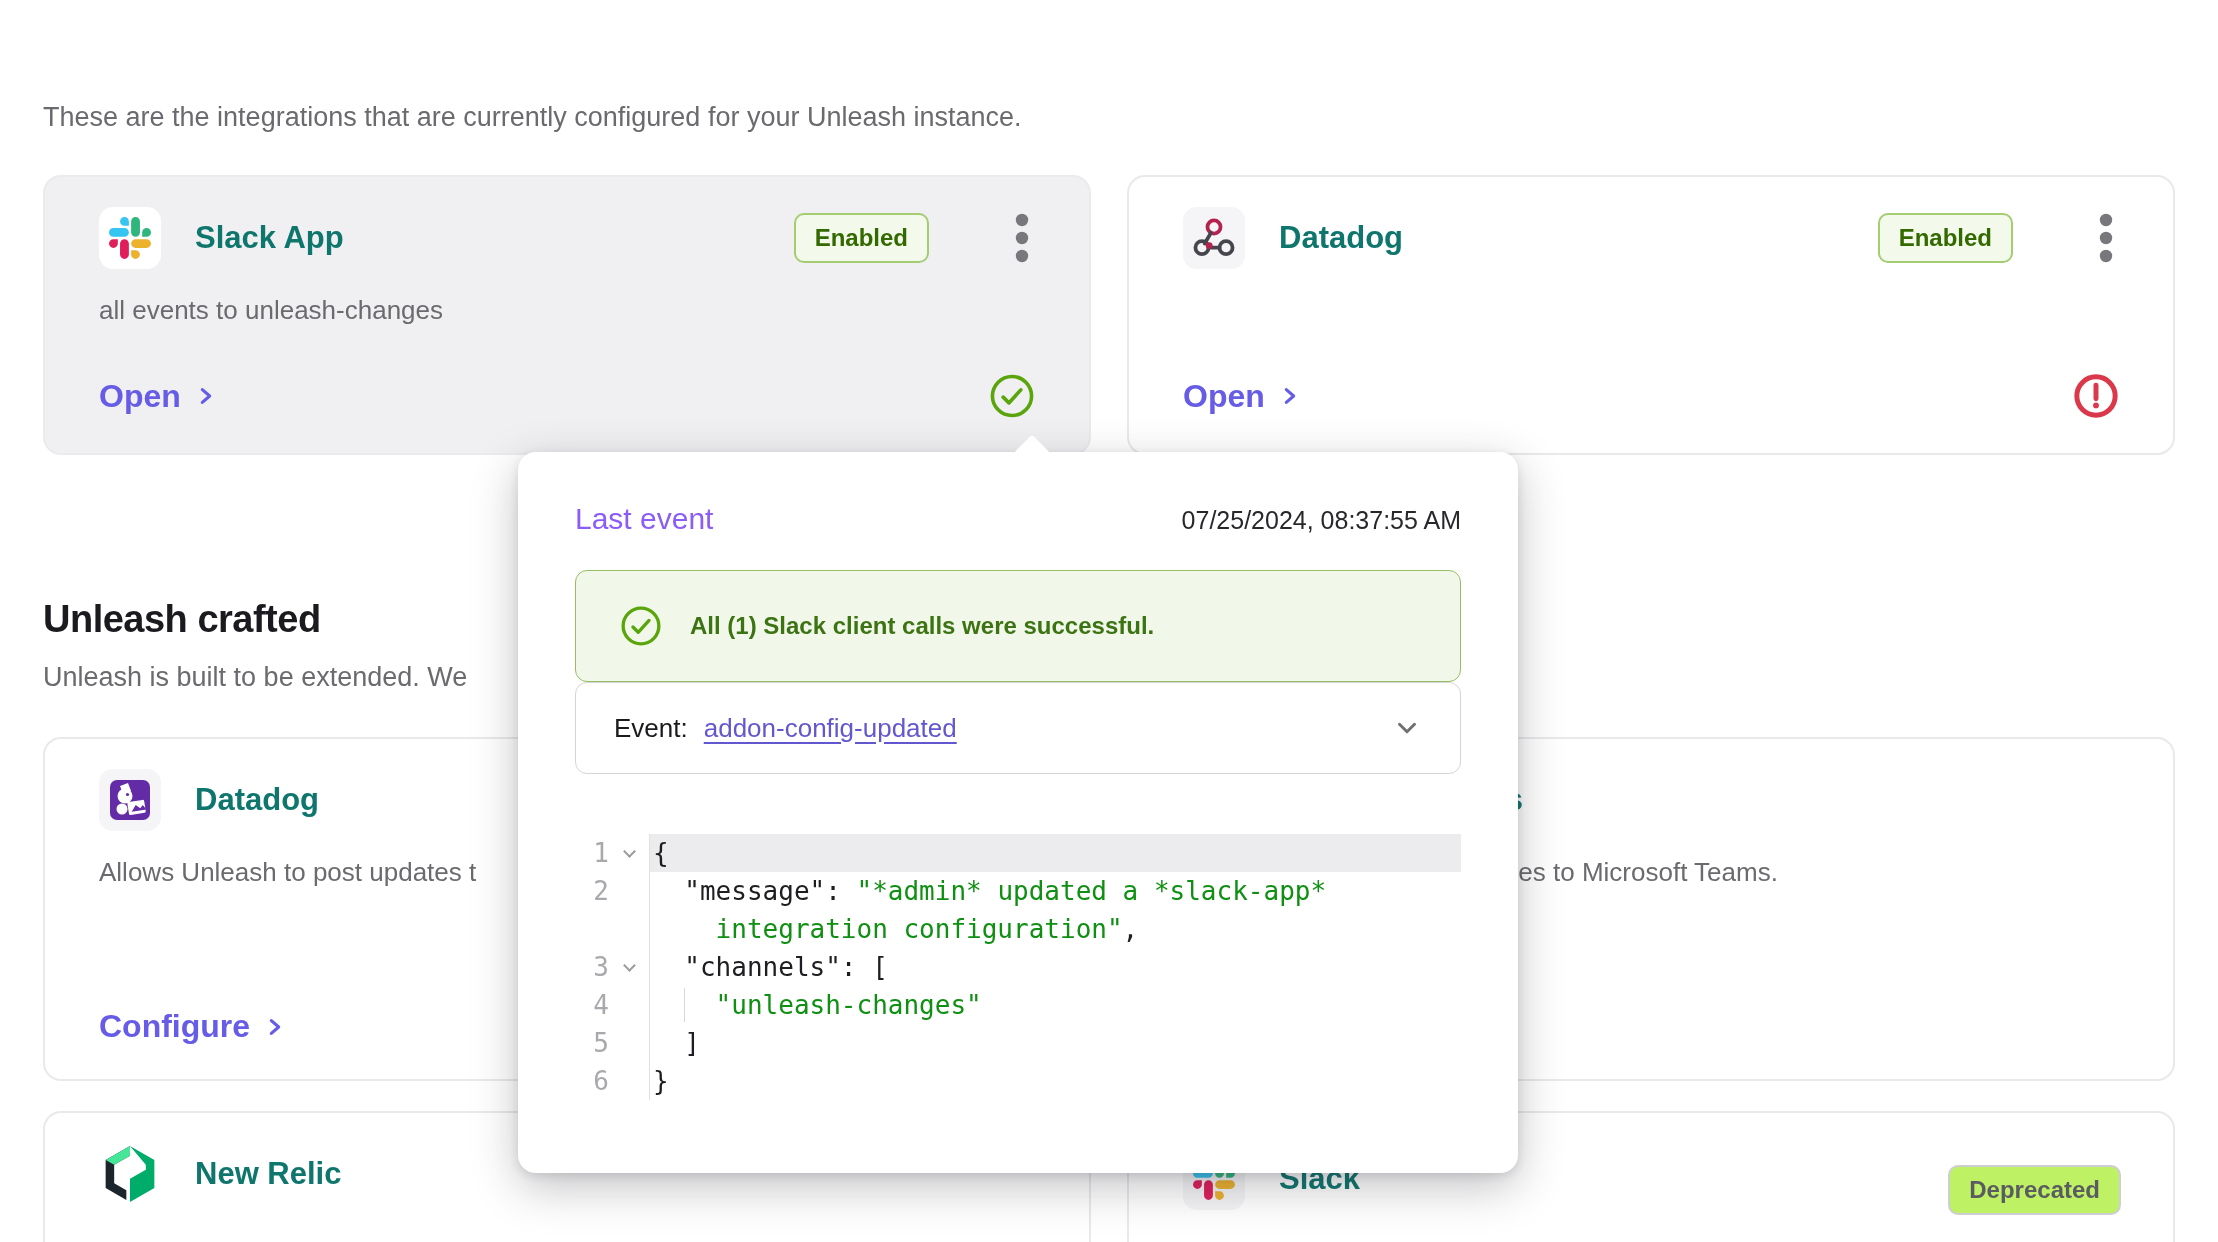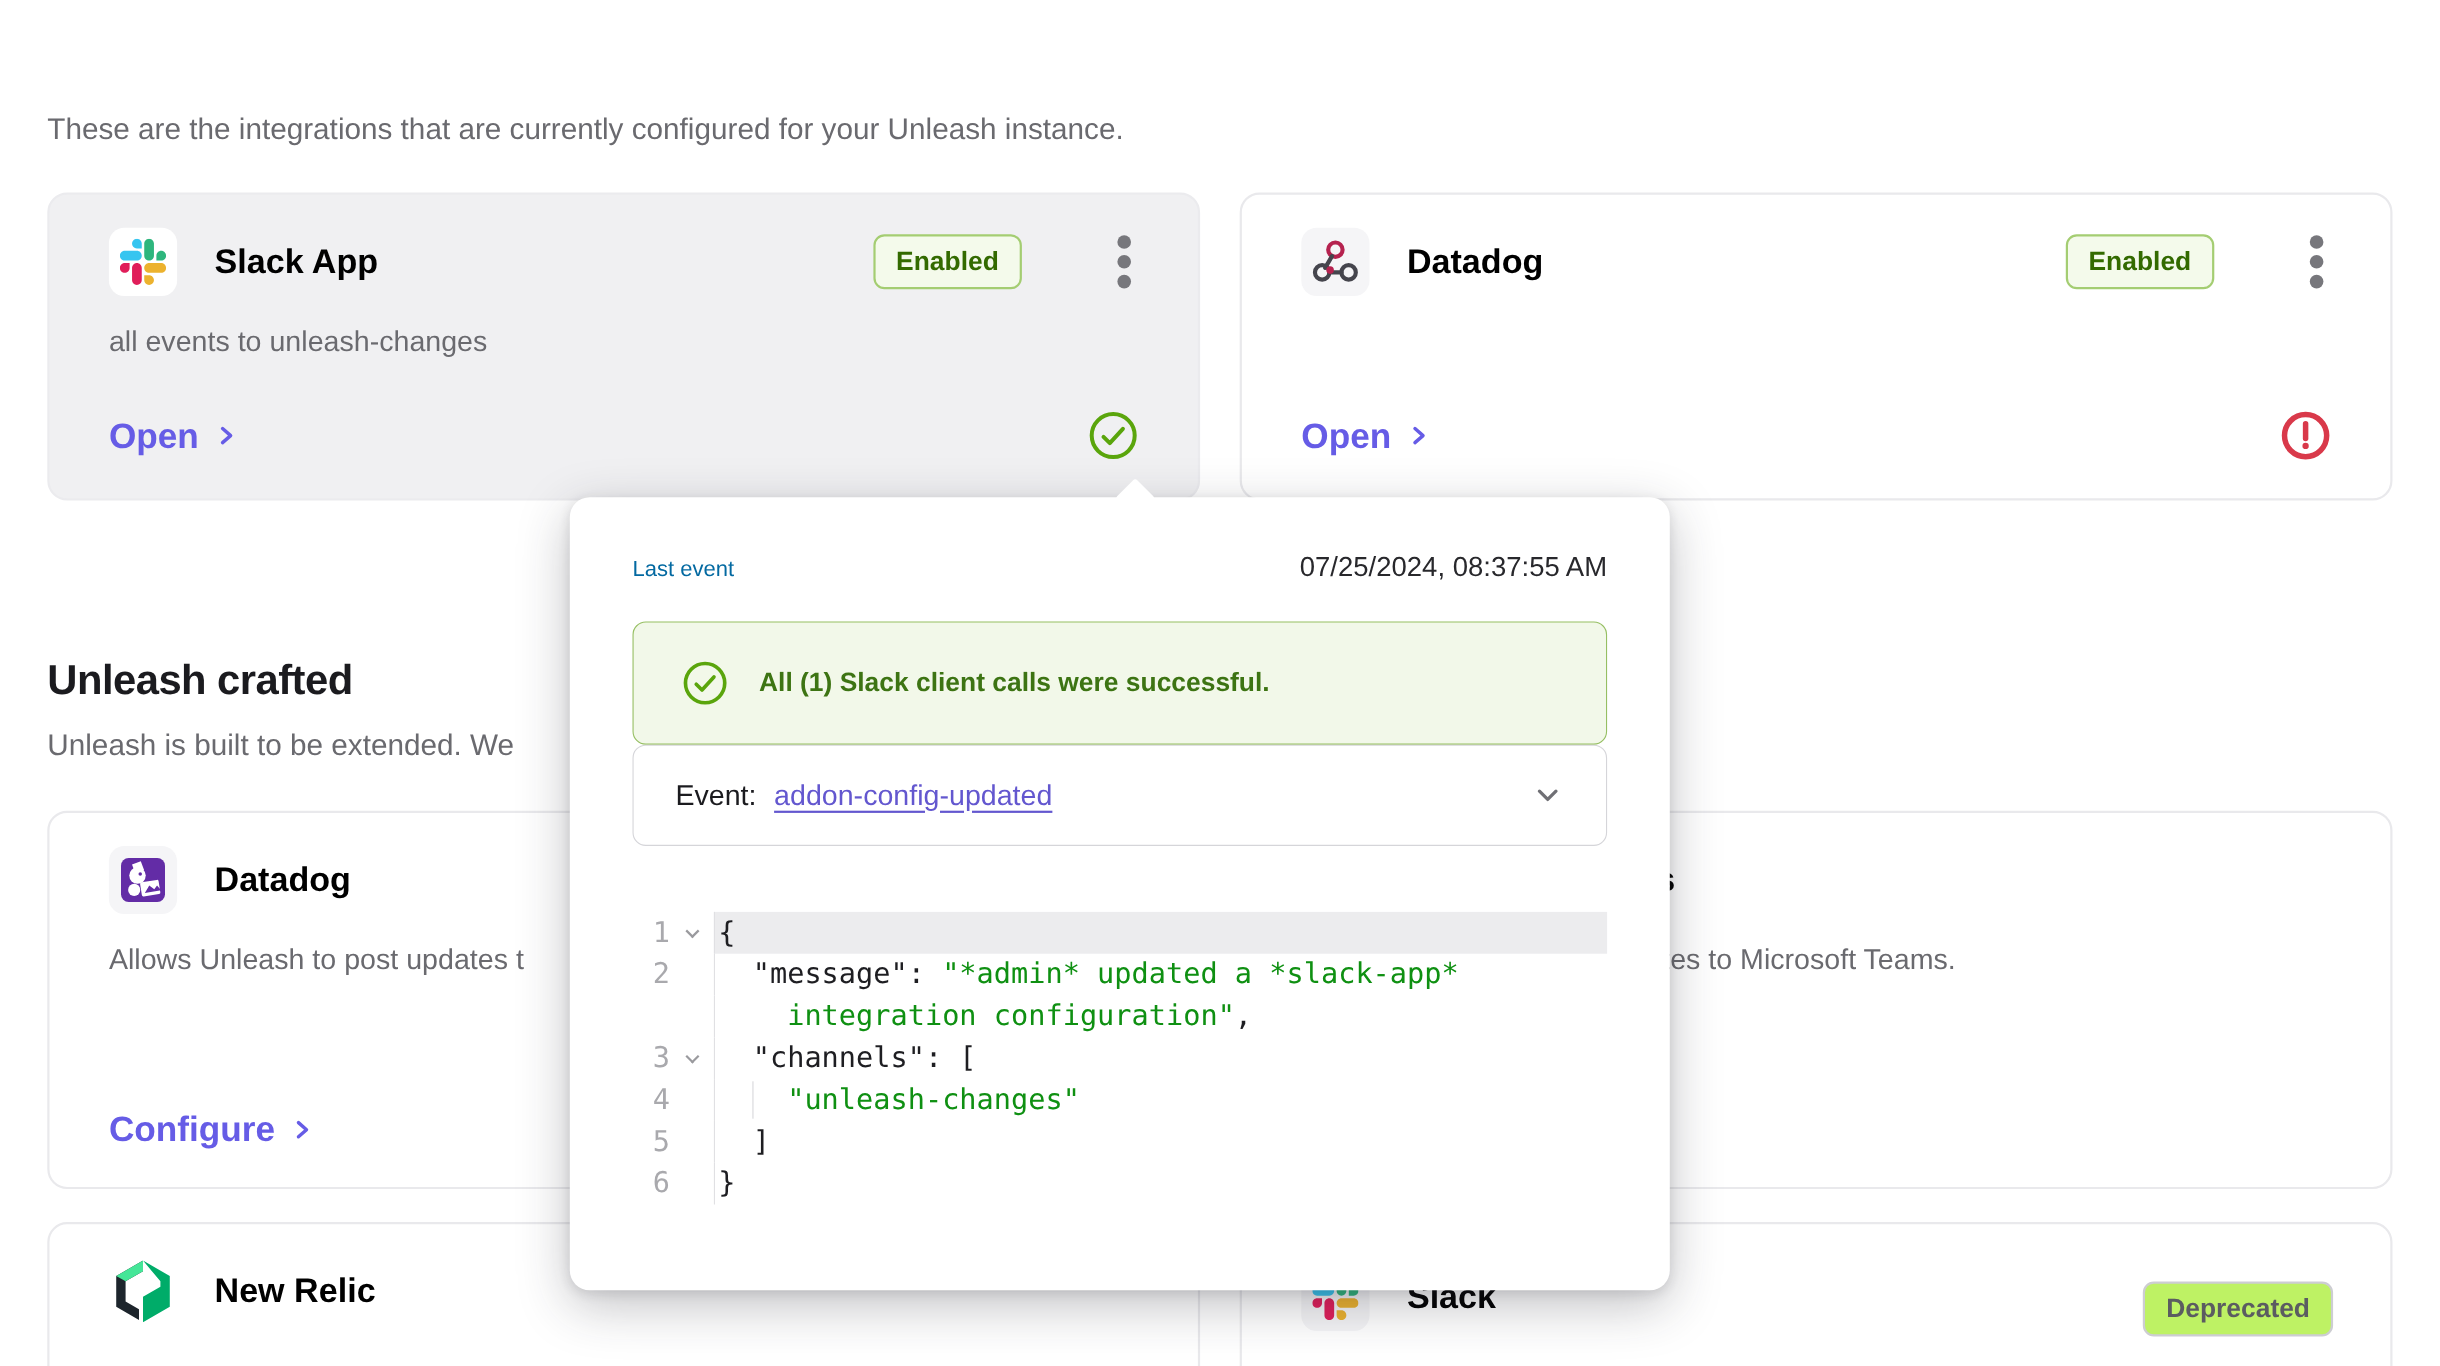--- a/index.html
+++ b/index.html
@@ -26,21 +26,21 @@
     padding:30px 52px 34px 54px; display:flex; flex-direction:column; position:relative;
   }
   .card.gray { background:#f0f0f2; border-color:#ebebee; }
   .card-head { display:flex; align-items:center; gap:34px; }
   .icon-box {
     width:62px; height:62px; border-radius:14px; background:#f5f5f7;
     display:flex; align-items:center; justify-content:center; flex:none;
   }
   .icon-box.white { background:#fff; }
   .icon-box.bare  { background:transparent; }
-  .card-title { font-size:31px; font-weight:bold; color:#000000; }
+  .card-title { font-size:31px; font-weight:bold; color:#0f766e; }
   .head-spacer { flex:1; }
   .badge {
     font-size:24px; font-weight:bold; padding:9px 19px; border-radius:10px; flex:none;
     border:2px solid #a4cd72; background:#f4faeb; color:var(--success-dark);
   }
   .badge.deprecated { border-color:#cdcdd2; background:#bef264; color:#5b5c61;margin-top:22px; }
   .kebab { margin-left:44px; padding:4px 8px; flex:none; cursor:pointer; }
   .card-desc { margin-top:26px; font-size:26px; color:#6a6a6f; }
   .card-foot { margin-top:auto; display:flex; align-items:center; justify-content:space-between; }
   .link { display:flex; align-items:center; gap:14px; font-size:32px; font-weight:bold; color:var(--primary); cursor:pointer; }
@@ -51,21 +51,21 @@
     position:absolute; left:518px; top:452px; width:1000px; height:721px;
     background:#fff; border-radius:18px;
     box-shadow:0 14px 46px rgba(40,40,50,.28), 0 3px 10px rgba(40,40,50,.12);
     padding:50px 57px 0 57px; z-index:10;
   }
   .popover::before {
     content:""; position:absolute; top:-12px; left:501px; width:26px; height:26px;
     background:#fff; transform:rotate(45deg); border-radius:3px;
   }
   .pop-head { display:flex; align-items:baseline; justify-content:space-between; }
-  .pop-title { font-size:20px; font-weight:500; color:#0369a1; }
+  .pop-title { font-size:30px; font-weight:500; color:#8b5cf6; }
   .pop-time  { font-size:25px; color:#28282c; }
   .alert {
     margin-top:34px; height:112px; border:1px solid #96bf63; border-radius:12px;
     background:#f2f8e9; display:flex; align-items:center; gap:28px; padding:0 44px;
   }
   .alert-text { font-size:24px; font-weight:bold; color:#3d7413; }
   .event-select {
     height:92px; border:1px solid #d5d5d9; border-radius:12px;
     display:flex; align-items:center; padding:0 38px; gap:16px; background:#fff; cursor:pointer;
   }

